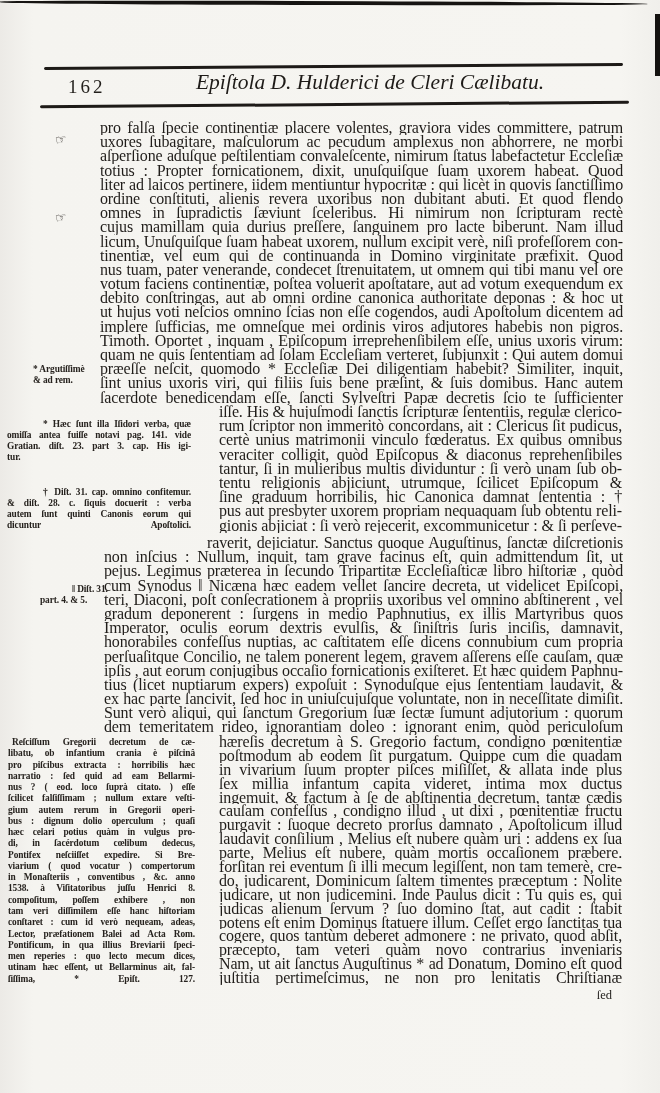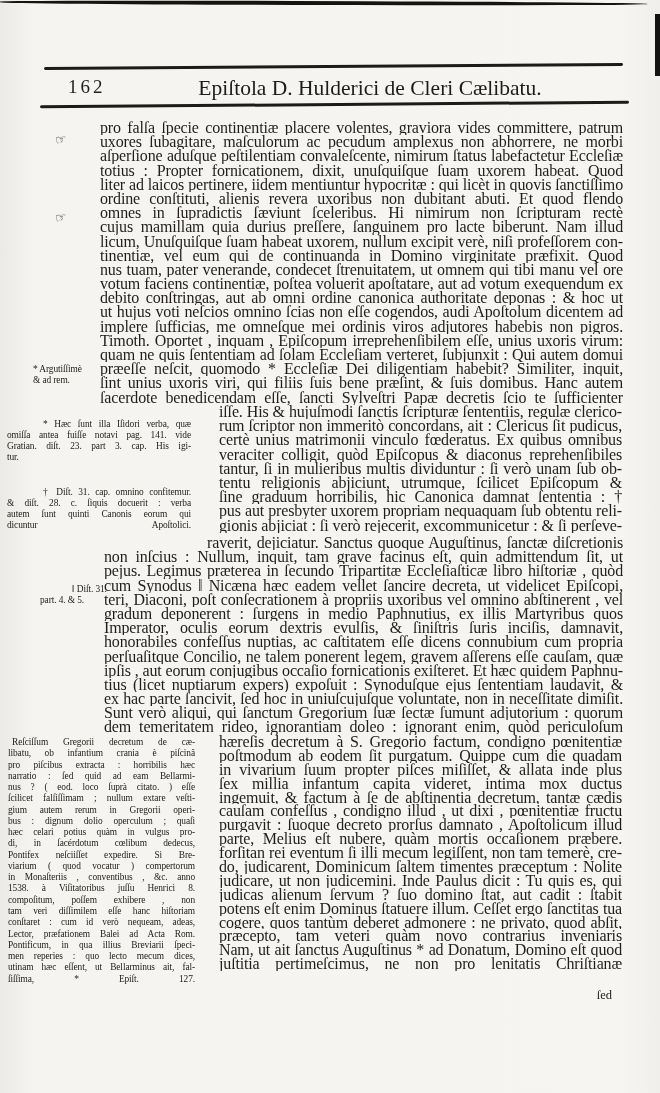--- a/index.html
+++ b/index.html
@@ -26,22 +26,22 @@
 
   
   .rule { position: absolute; background: #1d1a17; }
   .rule-top    { left: 44px; top: 65px; width: 579px; height: 3px; transform: rotate(-0.4deg); border-radius: 2px; }
   .rule-bottom { left: 40px; top: 103px; width: 589px; height: 2.5px; transform: rotate(-0.45deg); border-radius: 2px; }
   .page-number {
     position: absolute; left: 68px; top: 76px;
     font-size: 19px; letter-spacing: 3px; color: #221f1b;
   }
   .header-title {
-    position: absolute; left: 140px; top: 76px; width: 460px;
-    text-align: center; font-size: 21.5px; color: #1e1b18;
+    position: absolute; left: 140px; top: 70px; width: 460px;
+    text-align: center; font-style: italic; font-size: 21.5px; color: #1e1b18;
     white-space: nowrap;
   }
 
   
   .seg { position: absolute; font-size: 16px; letter-spacing: -0.15px; }
   .seg .tl {
     text-align: justify; text-align-last: justify;
     overflow: hidden;
   }
   #seg-a { left: 100px; top: 121px; width: 523px; }
@@ -61,21 +61,21 @@
 
   
   .manicule {
     position: absolute; font-family: "DejaVu Sans", sans-serif;
     font-size: 13px; color: #26221e; transform: rotate(-8deg);
   }
   #manicule-1 { left: 55px; top: 132px; }
   #manicule-2 { left: 55px; top: 210px; }
 
   .note { position: absolute; font-size: 9.4px; letter-spacing: -0.1px; color: #26221e; }
-  .note .tl { overflow: hidden; }
+  .note .tl { overflow: hidden; font-weight: bold; }
   .note-justify .tl { text-align: justify; text-align-last: justify; }
   #note-argutissime { left: 33px; top: 364px; width: 84px; }
   #note-argutissime .tl { height: 11.3px; line-height: 11.3px; }
   #note-isidori { left: 7px; top: 419px; width: 184px; }
   #note-isidori .tl { height: 11px; line-height: 11px; }
   #note-isidori .tl:first-child { text-indent: 36px; }
   #note-dist31cap { left: 7px; top: 487px; width: 184px; }
   #note-dist31cap .tl { height: 11px; line-height: 11px; }
   #note-dist31cap .tl:first-child { text-indent: 36px; }
   #note-dist31part { left: 40px; top: 584px; width: 68px; }
@@ -151,20 +151,21 @@
       <div class="tl">dem temeritatem rideo, ignorantiam doleo : ignorant enim, quòd periculoſum hujus</div>
     </div>
   <div class="seg" id="seg-d">
       <div class="tl">hæreſis decretum à S. Gregorio factum, condigno pœnitentiæ fructu</div>
       <div class="tl">poſtmodum ab eodem ſit purgatum.  Quippe cum die quadam</div>
       <div class="tl">in vivarium ſuum propter piſces miſiſſet, &amp; allata inde plus quàm</div>
       <div class="tl">ſex millia infantum capita videret, intima mox ductus pœnitentia,</div>
       <div class="tl">ingemuit, &amp; factum à ſe de abſtinentia decretum, tantæ cædis</div>
       <div class="tl">cauſam confeſſus , condigno illud , ut dixi ,  pœnitentiæ fructu</div>
       <div class="tl">purgavit :  ſuoque decreto prorſus damnato ,  Apoſtolicum illud</div>
+      <div class="tl">laudavit conſilium , Melius eſt nubere quàm uri :  addens ex ſua</div>
       <div class="tl">parte, Melius eſt nubere, quàm mortis occaſionem præbere.  Hunc</div>
       <div class="tl">forſitan rei eventum ſi illi mecum legiſſent, non tam temerè, cre-</div>
       <div class="tl">do, judicarent, Dominicum ſaltem timentes præceptum :  Nolite</div>
       <div class="tl">judicare, ut non judicemini.  Inde Paulus dicit :  Tu quis es, qui</div>
       <div class="tl">judicas alienum ſervum ? ſuo domino ſtat, aut cadit : ſtabit autem ;</div>
       <div class="tl">potens eſt enim Dominus ſtatuere illum.  Ceſſet ergo ſanctitas tua</div>
       <div class="tl">cogere, quos tantùm deberet admonere :  ne privato, quod abſit,</div>
       <div class="tl">præcepto, tam veteri quàm novo contrarius inveniaris Teſtamento.</div>
       <div class="tl">Nam, ut ait ſanctus Auguſtinus * ad Donatum, Domino eſt quod in tua</div>
       <div class="tl">juſtitia pertimeſcimus, ne non pro lenitatis Chriſtianæ conſideratione,</div>

